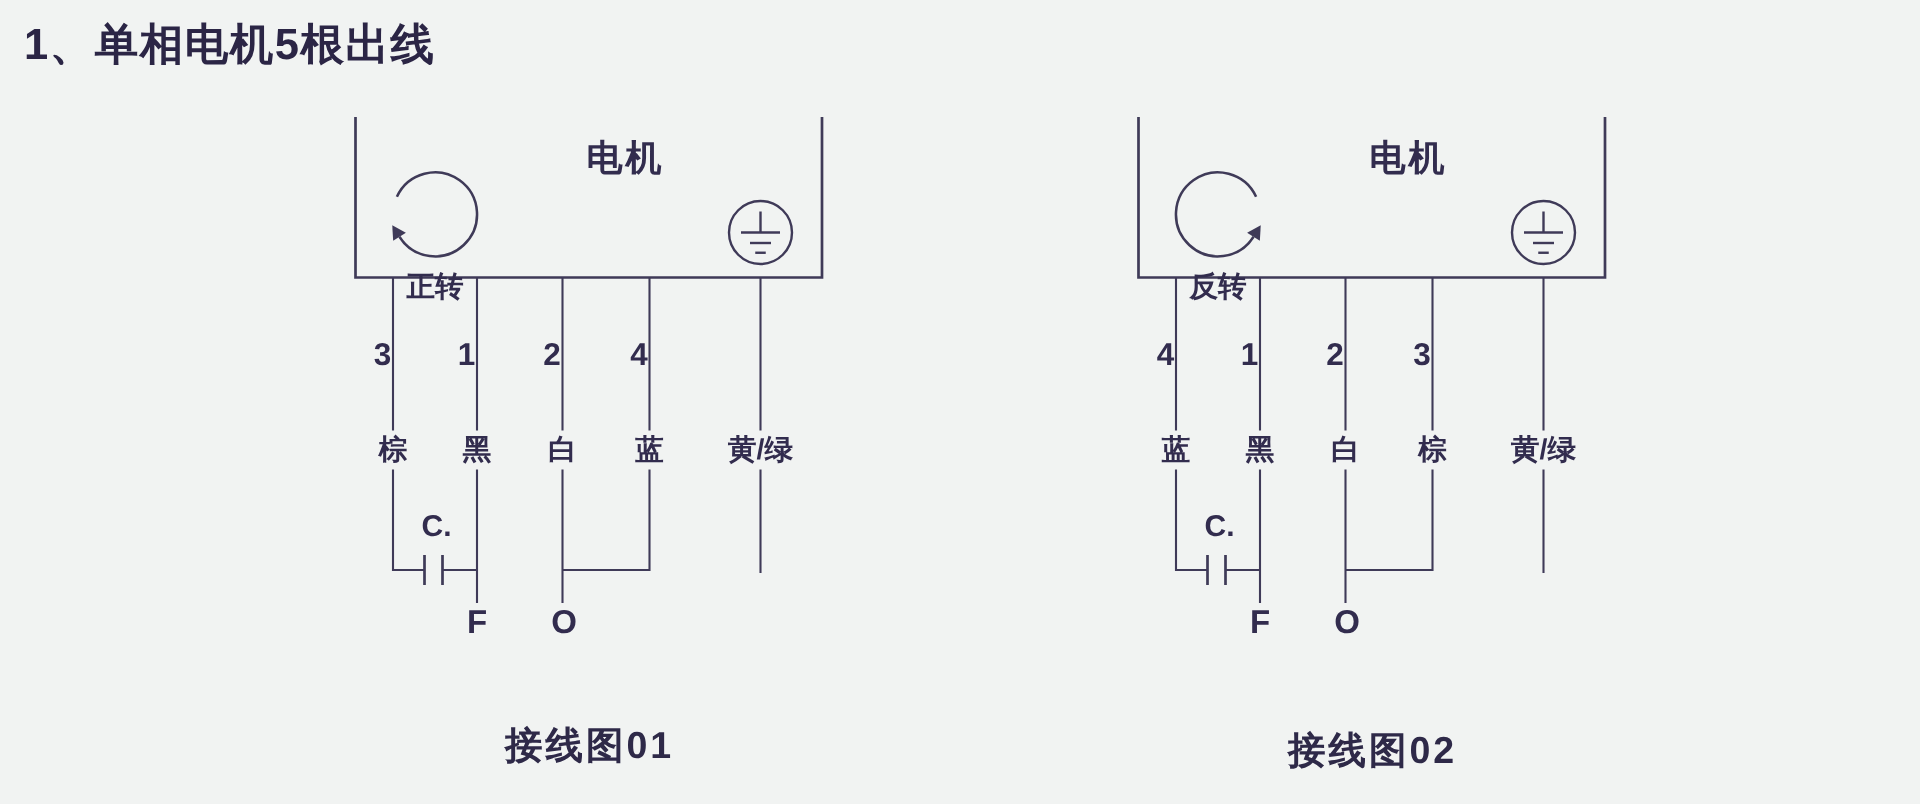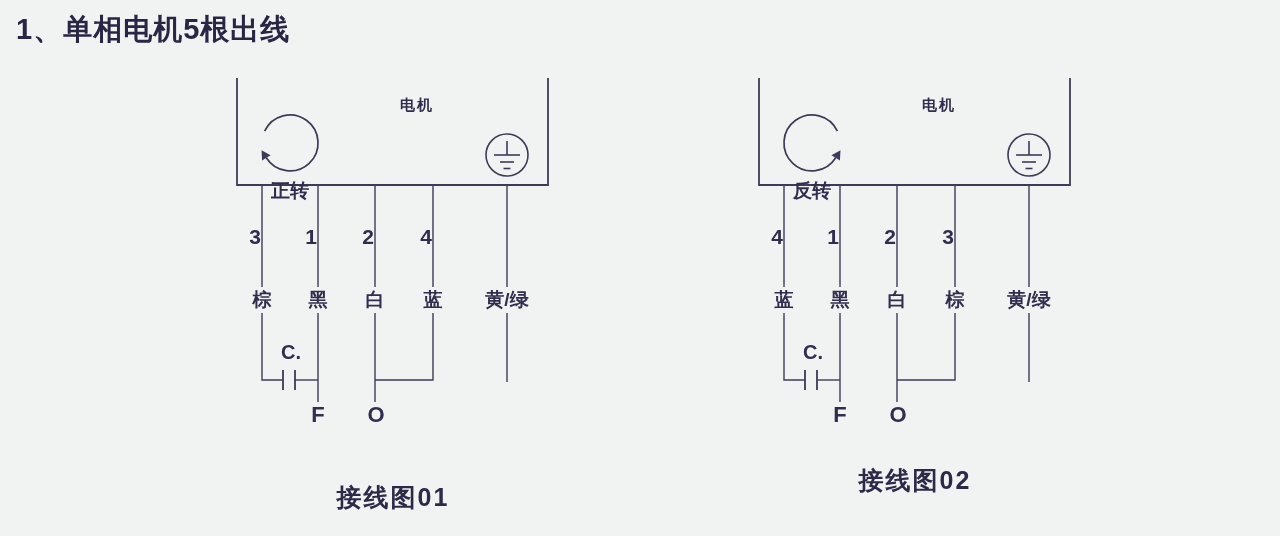--- a/index.html
+++ b/index.html
@@ -32,21 +32,21 @@
     height: 470px;
   }
   .diagram svg { position: absolute; left: 0; top: 0; }
   .lbl {
     position: absolute;
     transform: translate(-50%, -50%);
     white-space: nowrap;
     color: #322c4e;
     font-weight: bold;
   }
-  .motor-label   { font-size: 15px; letter-spacing: 2px; }
+  .motor-label   { font-size: 24px; letter-spacing: 2px; }
   .rot-label     { font-size: 19px; margin-top: 48px; }
   .terminal-num  { font-size: 21px; }
   .color-lbl     { font-size: 19px; background: #f1f3f2; padding: 0 2px; }
   .cap-lbl       { font-size: 20px; font-weight: bold; }
   .fo-lbl        { font-size: 22px; }
   .caption {
     position: absolute;
     transform: translate(-50%, -50%);
     font-size: 25px;
     font-weight: bold;
@@ -152,16 +152,16 @@
     <span class="lbl color-lbl" style="left:32px;  top:240px;">蓝</span>
     <span class="lbl color-lbl" style="left:88px;  top:240px;">黑</span>
     <span class="lbl color-lbl" style="left:145px; top:240px;">白</span>
     <span class="lbl color-lbl" style="left:203px; top:240px;">棕</span>
     <span class="lbl color-lbl" style="left:277px; top:240px;">黄/绿</span>
 
     <span class="lbl cap-lbl" style="left:61px;  top:292px;">C.</span>
     <span class="lbl fo-lbl" style="left:88px;  top:355px;">F</span>
     <span class="lbl fo-lbl" style="left:146px; top:355px;">O</span>
 
-    <span class="caption" style="left:163px; top:420px;">接线图02</span>
+    <span class="caption" style="left:163px; top:440px;">接线图02</span>
   </div>
 
 </div>
 
 </body></html>

